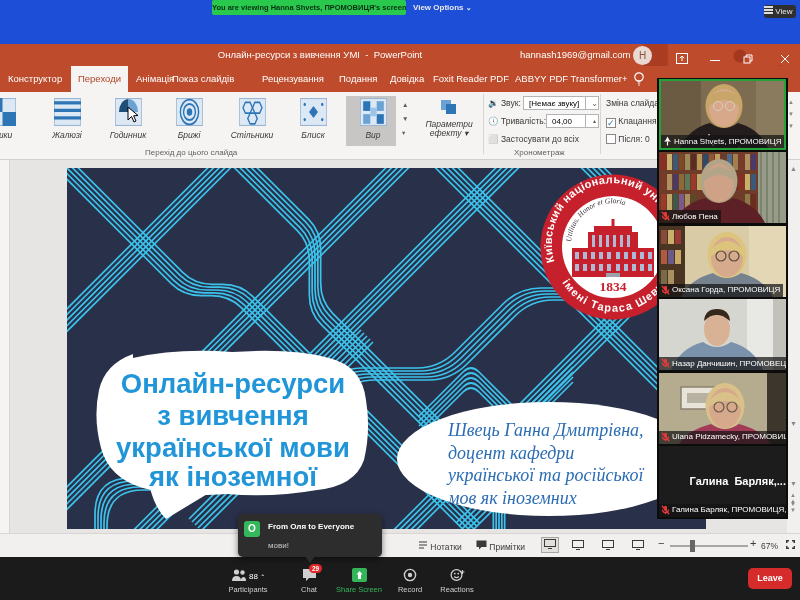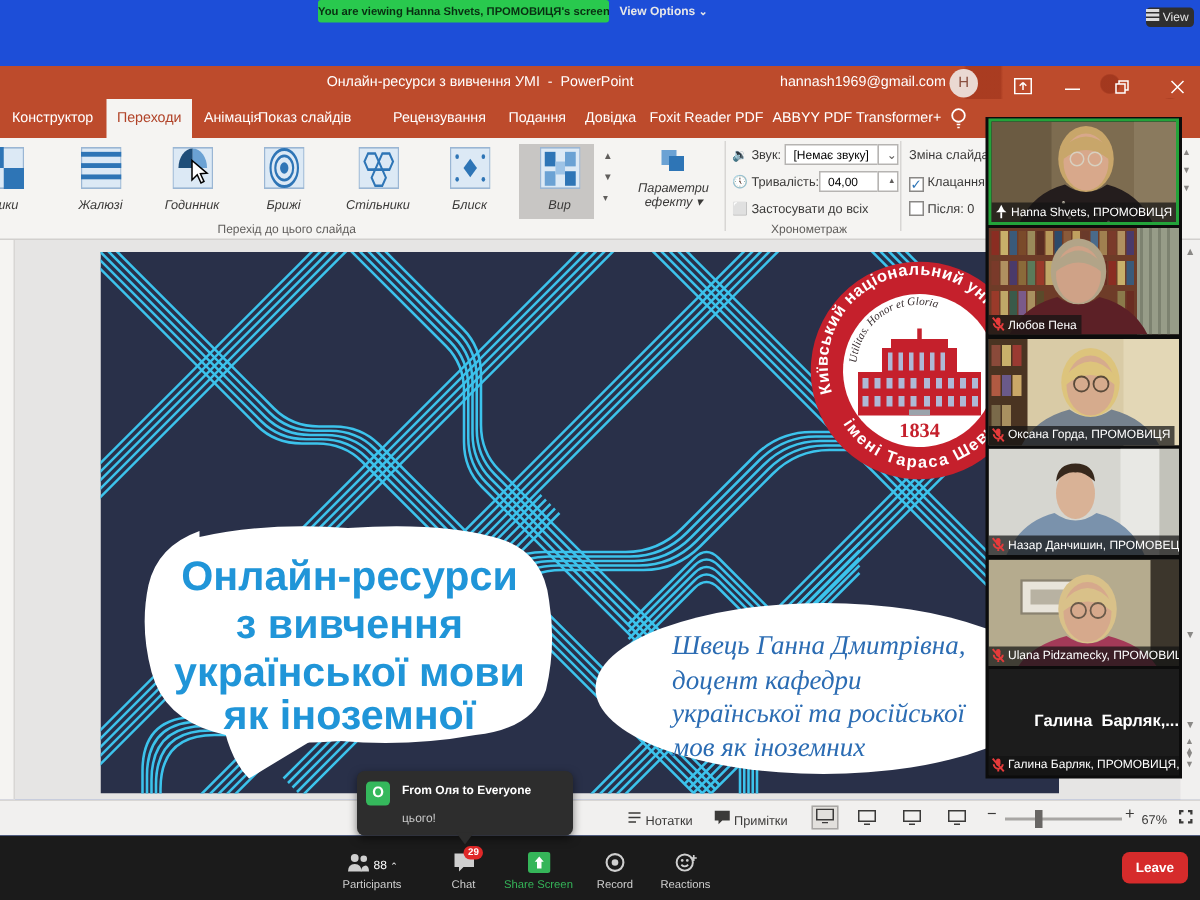--- a/index.html
+++ b/index.html
@@ -585,15 +585,15 @@
           </svg>
           <span>Галина Барляк, ПРОМОВИЦЯ, ...</span>
         </div>
       </div>
     </div>
 
   <div style="position:absolute;left:304px;top:555px;width:0;height:0;border-left:6px solid transparent;border-right:6px solid transparent;border-top:8px solid #2d2d2d;z-index:10"></div>
   <div class="chatpop">
     <div class="ic">O</div>
     <div class="t1">From Оля to Everyone</div>
-    <div class="t2">цього!</div>
+    <div class="t2">мови!</div>
   </div>
 </div>
 
 </body></html>

